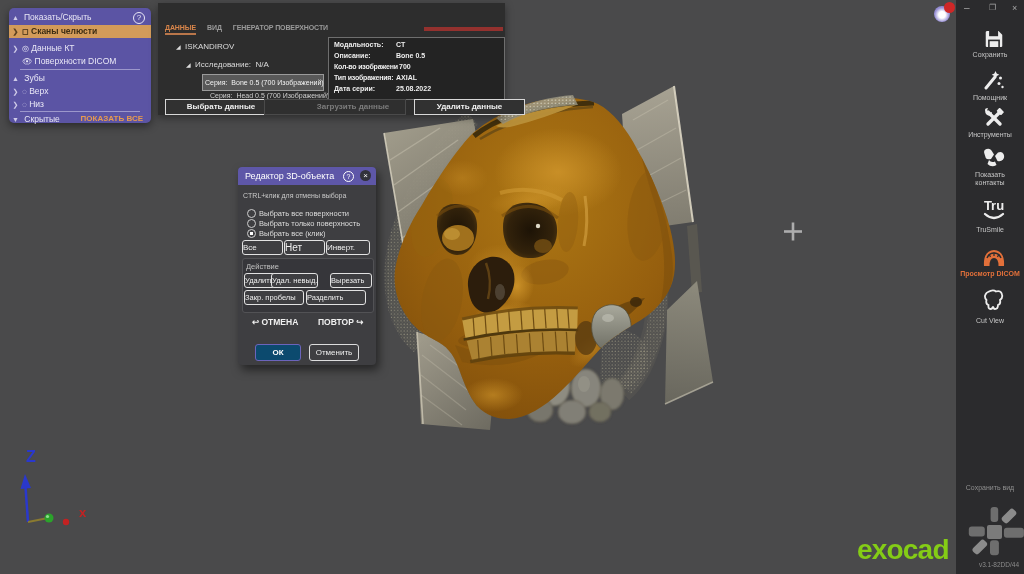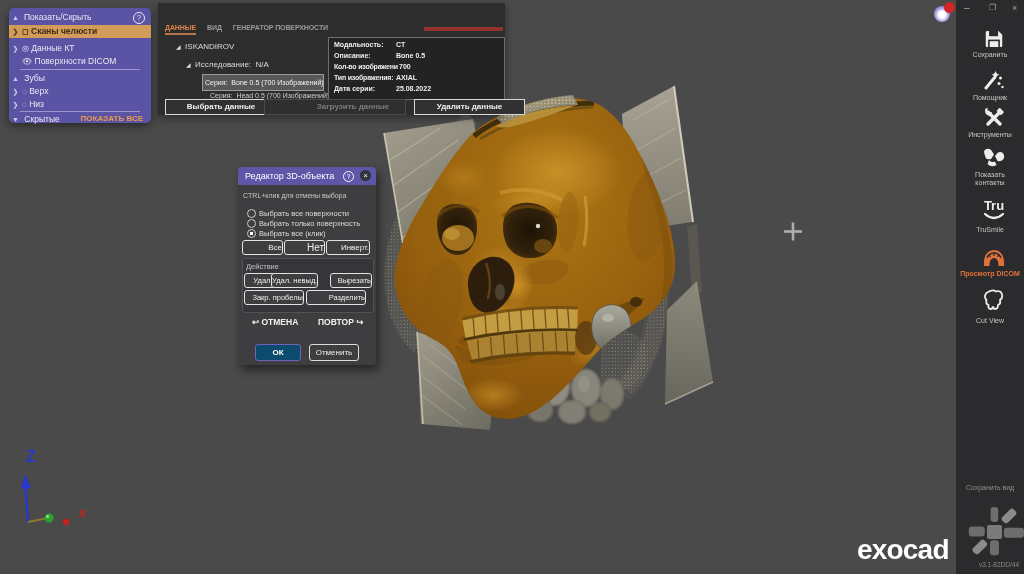--- a/index.html
+++ b/index.html
@@ -31,34 +31,34 @@
   #tp .info div{position:absolute;white-space:nowrap;}
   #tp .btnrow .b{position:absolute;top:96px;height:14px;background:#313131;border:1px solid #d8d8d8;
         font-size:8px;font-weight:bold;color:#f0f0f0;text-align:center;line-height:14px;}
   #tp .btnrow .bg{border:1px solid #4a4a4a;color:#7c7c7c;background:#2f2f2f;}
   
   #dlg{position:absolute;left:238px;top:167px;width:138px;height:198px;background:#3e3e41;
        border-radius:4px;box-shadow:3px 5px 10px rgba(0,0,0,.5);font-size:7.5px;color:#dddddd;}
   #dlg .hdr{position:absolute;left:0;top:0;right:0;height:18px;background:#5e57a8;border-radius:4px 4px 0 0;
        color:#fff;font-size:9px;line-height:18px;padding-left:7px;}
   #dlg .btn{position:absolute;background:#3e3e41;border:1px solid #e2e2e2;border-radius:3px;
-       text-align:right;color:#eee;white-space:nowrap;overflow:hidden;}
+       text-align:left;color:#eee;white-space:nowrap;overflow:hidden;}
   #dlg .grp{position:absolute;left:4px;top:91px;width:130px;height:53px;background:#36363a;
        border:1px solid #525255;border-radius:3px;}
   #dlg .rad{position:absolute;left:9px;width:7px;height:7px;border:1px solid #cfcfcf;border-radius:50%;}
   #dlg .ok{position:absolute;left:17px;top:177px;width:44px;height:15px;background:#0c4a6e;border:1px solid #6c64bb;
        border-radius:3px;color:#fff;text-align:center;line-height:15px;font-size:8px;font-weight:bold;}
   #dlg .cancel{position:absolute;left:71px;top:177px;width:48px;height:15px;background:#3e3e41;border:1px solid #dcdcdc;
        border-radius:3px;color:#eee;text-align:center;line-height:15px;font-size:8px;}
   
   #sb{position:absolute;left:956px;top:0;width:68px;height:574px;background:#2b2b2d;color:#c9c9c9;}
   #sb .lbl{position:absolute;width:68px;text-align:center;font-size:7px;color:#c6c6c6;white-space:nowrap;}
   #sb .ic{position:absolute;left:50%;transform:translateX(-50%);}
   
-  #exo{position:absolute;left:857px;top:534px;width:100px;font-size:28px;font-weight:bold;color:#ffffff;
+  #exo{position:absolute;left:857px;top:534px;width:100px;font-size:28px;font-weight:bold;color:#84cc16;
        letter-spacing:-0.8px;}
 </style>
 </head>
 <body>
 <svg id="scene" width="1024" height="574" viewBox="0 0 1024 574">
 <defs>
   <pattern id="sp1" width="3.2" height="3.4" patternUnits="userSpaceOnUse">
     <circle cx="1" cy="1.1" r="0.75" fill="#97937f"></circle>
         <circle cx="2.5" cy="2.6" r="0.55" fill="#7b7768"></circle>
   </pattern>

